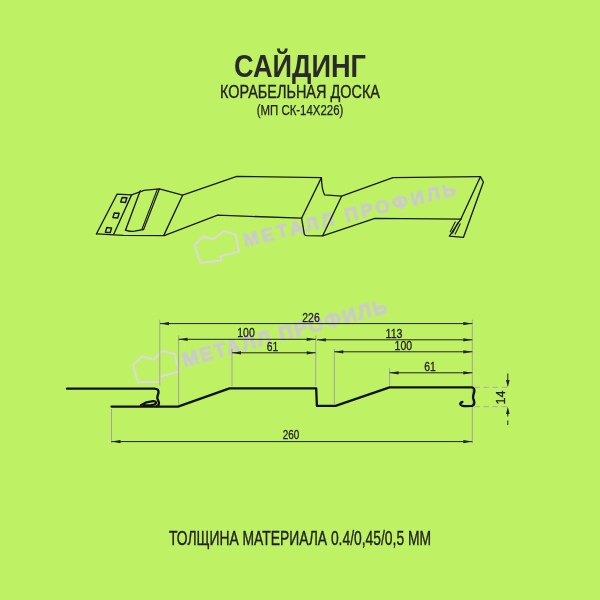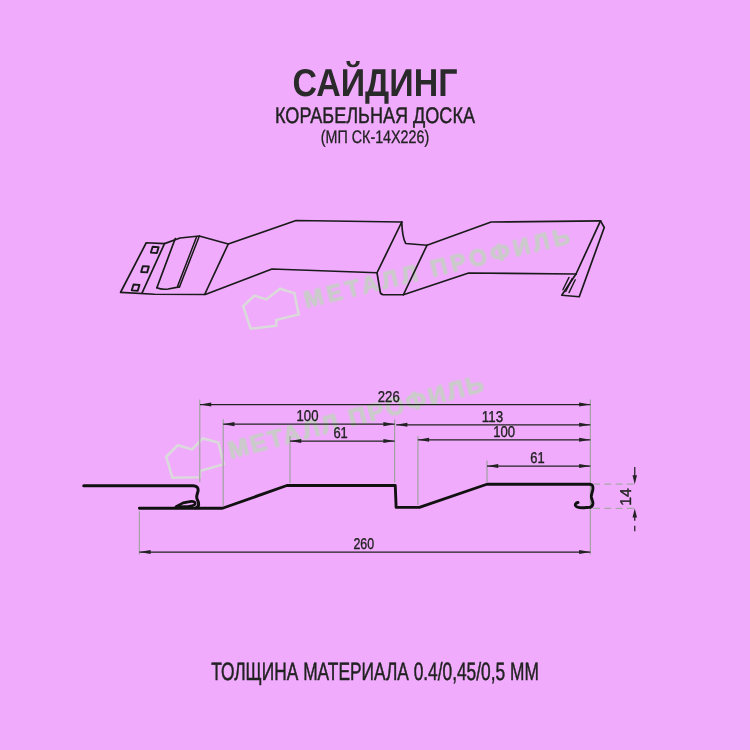--- a/index.html
+++ b/index.html
@@ -1,16 +1,16 @@
 <!DOCTYPE html>
 <html><head>
 <meta charset="utf-8">
 <style>
   html,body{margin:0;padding:0;background:#fff;}
-  #page{position:relative;width:600px;height:600px;background:#f0abfc;overflow:hidden;
+  #page{position:relative;width:600px;height:600px;background:#bef264;overflow:hidden;
         font-family:"Liberation Sans", sans-serif;}
   svg{position:absolute;left:0;top:0;}
   .t{position:absolute;color:#262626;white-space:nowrap;}
 </style>
 </head>
 <body>
 <div id="page">
 
 <div class="t" style="left:0;width:600px;top:50.5px;line-height:1;text-align:center;font-size:31px;font-weight:bold;color:#2a2a2a;transform:scaleX(0.876);">САЙДИНГ</div>
 

